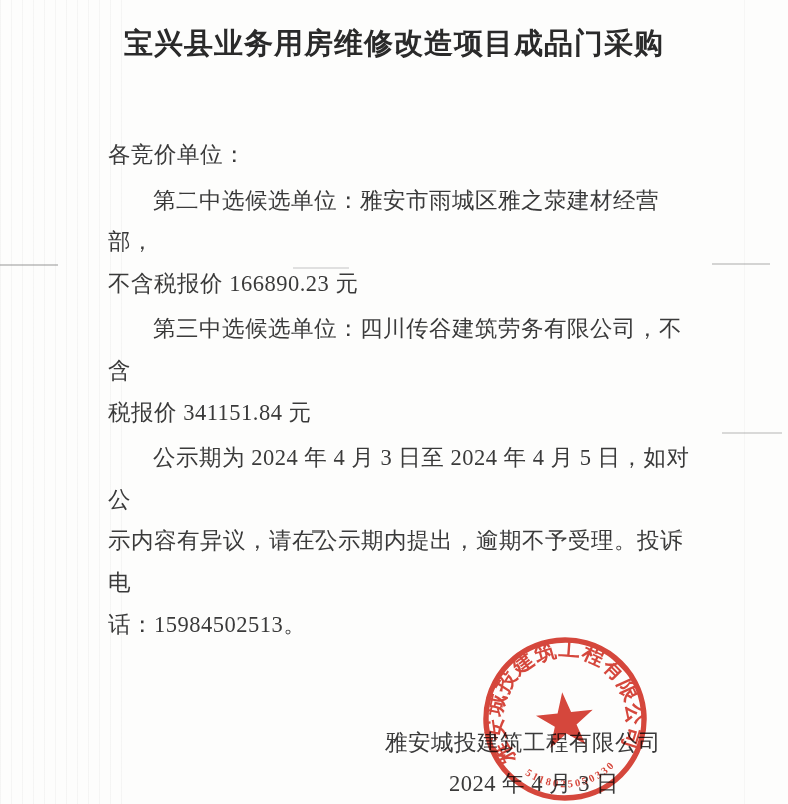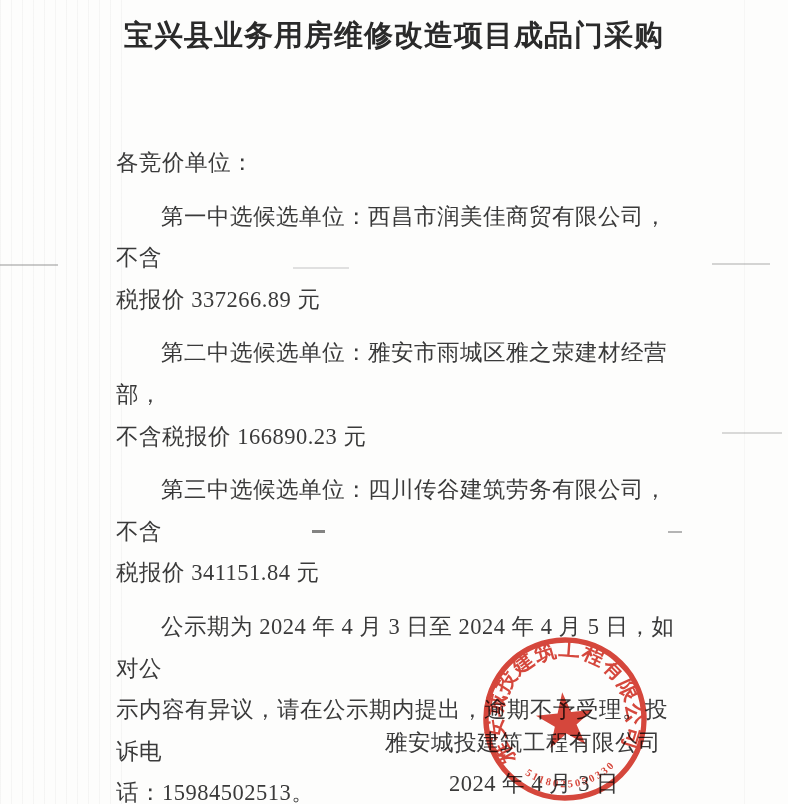--- a/index.html
+++ b/index.html
@@ -31,40 +31,40 @@
   .scan-line-v {
     position: absolute;
     top: 0;
     width: 1px;
     height: 804px;
     background: rgba(60,60,60,0.035);
     pointer-events: none;
   }
   .title-block {
     position: absolute;
-    left: 0; top: 14px;
+    left: 0; top: 22px;
     width: 788px;
     text-align: center;
     font-family: "Liberation Sans", "DejaVu Sans", sans-serif;
     font-weight: 700;
     font-size: 29px;
     line-height: 43px;
     letter-spacing: 1px;
     color: #2a2a2a;
   }
   .body-block {
     position: absolute;
     left: 104px; top: 130px;
     width: 592px;
     font-size: 22.5px;
     line-height: 41.6px;
     letter-spacing: 0.5px;
   }
   .body-block p {
-    margin: 12px;
+    margin: 4px;
     white-space: pre-line;
   }
   .body-block p.indent {
     text-indent: 2em;
   }
   .sig-company {
     position: absolute;
     top: 727px;
     right: 127px;
     font-size: 22.5px;
@@ -113,22 +113,20 @@
 
   <div class="scan-lines-left"></div>
   <div class="scan-line-v" style="left:744px"></div>
 
   <div class="title-block">
     <div>宝兴县业务用房维修改造项目成品门采购</div>
   </div>
 
   <div class="body-block">
     <p>各竞价单位：</p>
-    <p class="indent">第一中选候选单位：西昌市润美佳商贸有限公司，不含
-税报价 337266.89 元</p>
     <p class="indent">第二中选候选单位：雅安市雨城区雅之荥建材经营部，
 不含税报价 166890.23 元</p>
     <p class="indent">第三中选候选单位：四川传谷建筑劳务有限公司，不含
 税报价 341151.84 元</p>
     <p class="indent">公示期为 2024 年 4 月 3 日至 2024 年 4 月 5 日，如对公
 示内容有异议，请在公示期内提出，逾期不予受理。投诉电
 话：15984502513。</p>
   </div>
 
   <div class="sig-company">雅安城投建筑工程有限公司</div>

